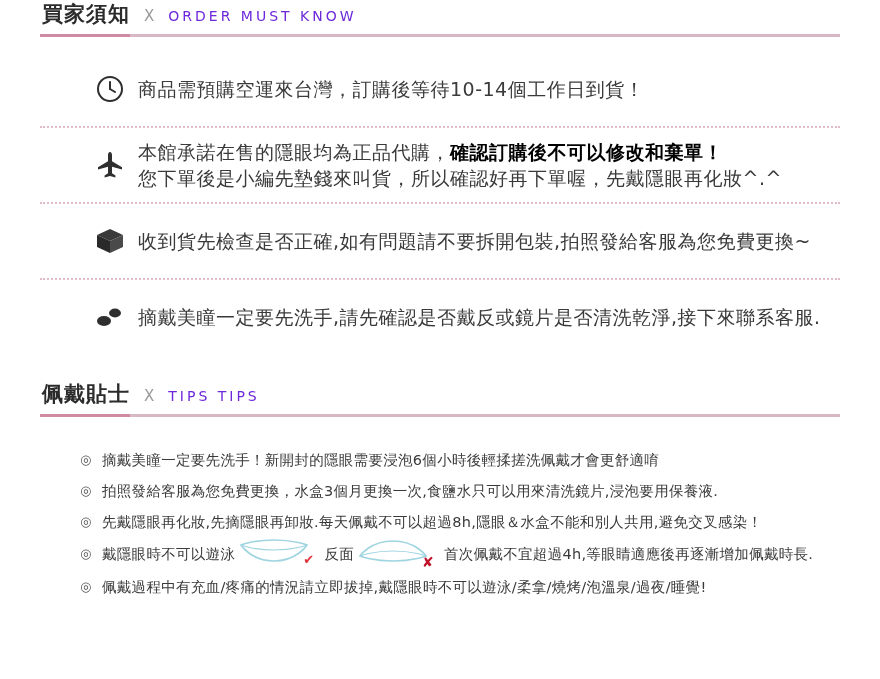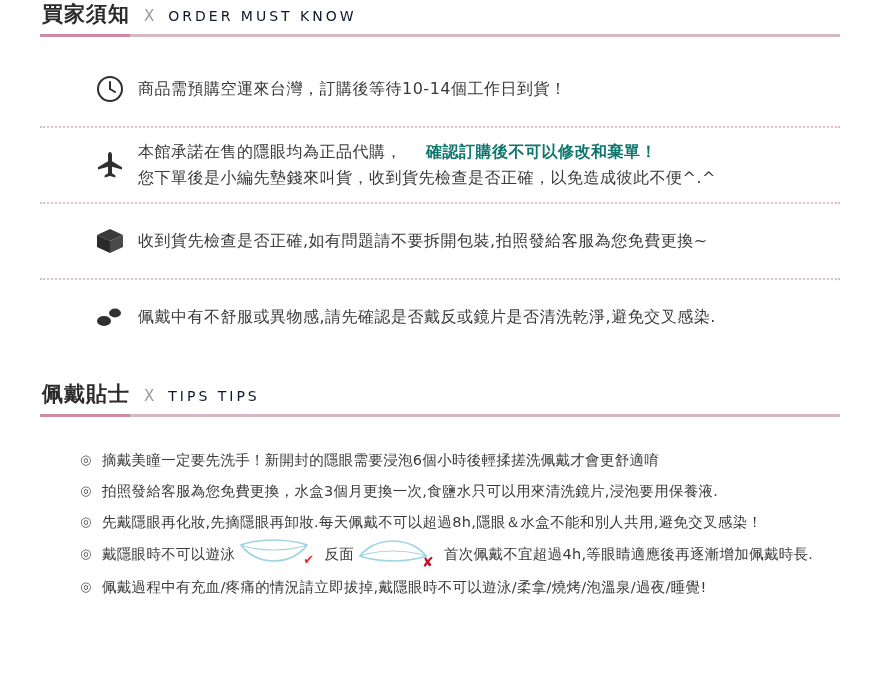--- a/index.html
+++ b/index.html
@@ -41,21 +41,21 @@
     letter-spacing: 1px;
     font-family: "DejaVu Sans", "Liberation Sans", sans-serif;
   }
   .head-x {
     font-size: 15px;
     color: #9a9a9a;
     font-weight: normal;
   }
   .head-en {
     font-size: 14px;
-    color: #0f172a;
+    color: #6d28d9;
     letter-spacing: 3px;
   }
   .head-rule {
     margin: 6px 0 0 0;
     height: 3px;
     background: #d8b8c4;
     width: 800px;
     position: relative;
   }
   .head-rule::before {
@@ -84,30 +84,29 @@
   }
   .notice-icon {
     width: 44px;
     min-width: 44px;
     display: flex;
     align-items: center;
     justify-content: center;
     color: #2f2f2f;
   }
   .notice-text {
-    font-size: 16px;
+    font-size: 19px;
     line-height: 26px;
     color: #3a3a3a;
     padding-left: 6px;
     letter-spacing: 0.5px;
   }
   .notice-text .warn {
-    color: #0f766e;
-    font-weight: bold;
-    margin-left: 24px;
+    color: #000000;
+    font-weight: bold;
   }
 
   
   .tips-list {
     margin: 34px 40px 0 40px;
     padding-left: 40px;
   }
   .tip-row {
     display: flex;
     align-items: center;
@@ -183,21 +182,21 @@
     <div class="notice-row">
       <div class="notice-icon">
         <svg width="30" height="30" viewBox="0 0 30 30">
           <path d="M15 2 C16.3 2 17 3.4 17 5.2 L17 11.2 L27 17.2 L27 19.6 L17 16.8 L17 23.2 L20.4 25.6 L20.4 27.4 L15 26 L9.6 27.4 L9.6 25.6 L13 23.2 L13 16.8 L3 19.6 L3 17.2 L13 11.2 L13 5.2 C13 3.4 13.7 2 15 2 Z" fill="#2f2f2f"></path>
         </svg>
       </div>
       <div class="notice-text">
         <div>
           <span>本館承諾在售的隱眼均為正品代購，</span><span class="warn">確認訂購後不可以修改和棄單！</span>
         </div>
-        <div>您下單後是小編先墊錢來叫貨，收到貨先檢查是否正確，以免造成彼此不便^.^</div>
+        <div>您下單後是小編先墊錢來叫貨，所以確認好再下單喔，先戴隱眼再化妝^.^</div>
       </div>
     </div>
 
     <div class="notice-row">
       <div class="notice-icon">
         <svg width="30" height="28" viewBox="0 0 30 28">
           <path d="M15 2 L28 8 L15 14 L2 8 Z" fill="#3a3a3a"></path>
           <path d="M2 8 L15 14 L15 26 L2 20 Z" fill="#2a2a2a"></path>
           <path d="M28 8 L15 14 L15 26 L28 20 Z" fill="#4a4a4a"></path>
         </svg>
@@ -208,21 +207,21 @@
     </div>
 
     <div class="notice-row last">
       <div class="notice-icon">
         <svg width="30" height="24" viewBox="0 0 30 24">
           <ellipse cx="9" cy="16" rx="7" ry="5" fill="#2f2f2f"></ellipse>
           <ellipse cx="20" cy="8" rx="6" ry="4.4" fill="#2f2f2f"></ellipse>
         </svg>
       </div>
       <div class="notice-text">
-        <div>佩戴中有不舒服或異物感,請先確認是否戴反或鏡片是否清洗乾淨,避免交叉感染.</div>
+        <div>摘戴美瞳一定要先洗手,請先確認是否戴反或鏡片是否清洗乾淨,接下來聯系客服.</div>
       </div>
     </div>
 
   </div>
 
   <div class="section-head gap-mid" style="margin-top:26px;">
     <div class="head-row">
       <span class="head-cn">佩戴貼士</span>
       <span class="head-x">X</span>
       <span class="head-en">TIPS TIPS</span>

